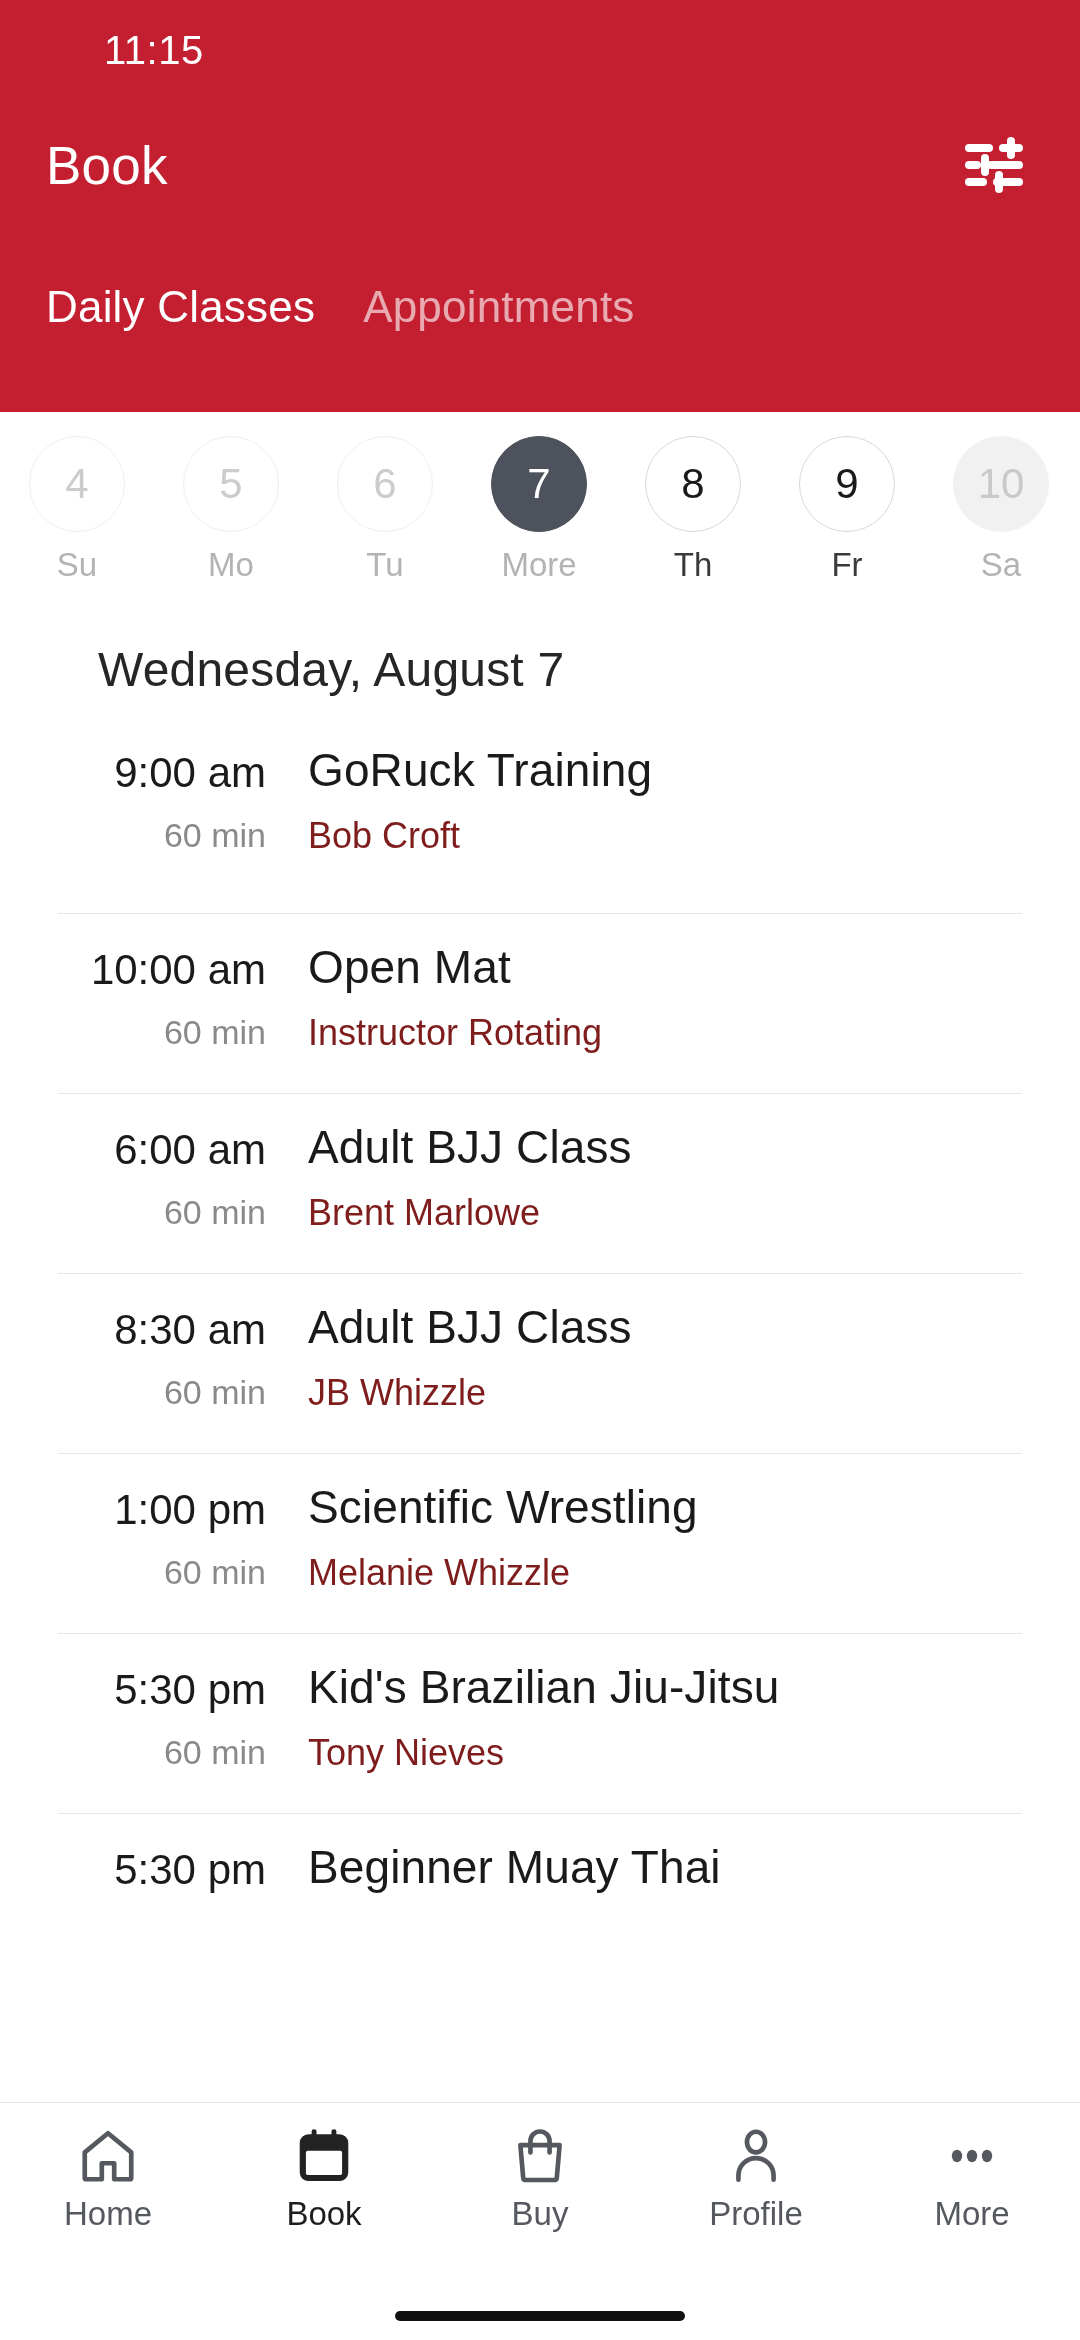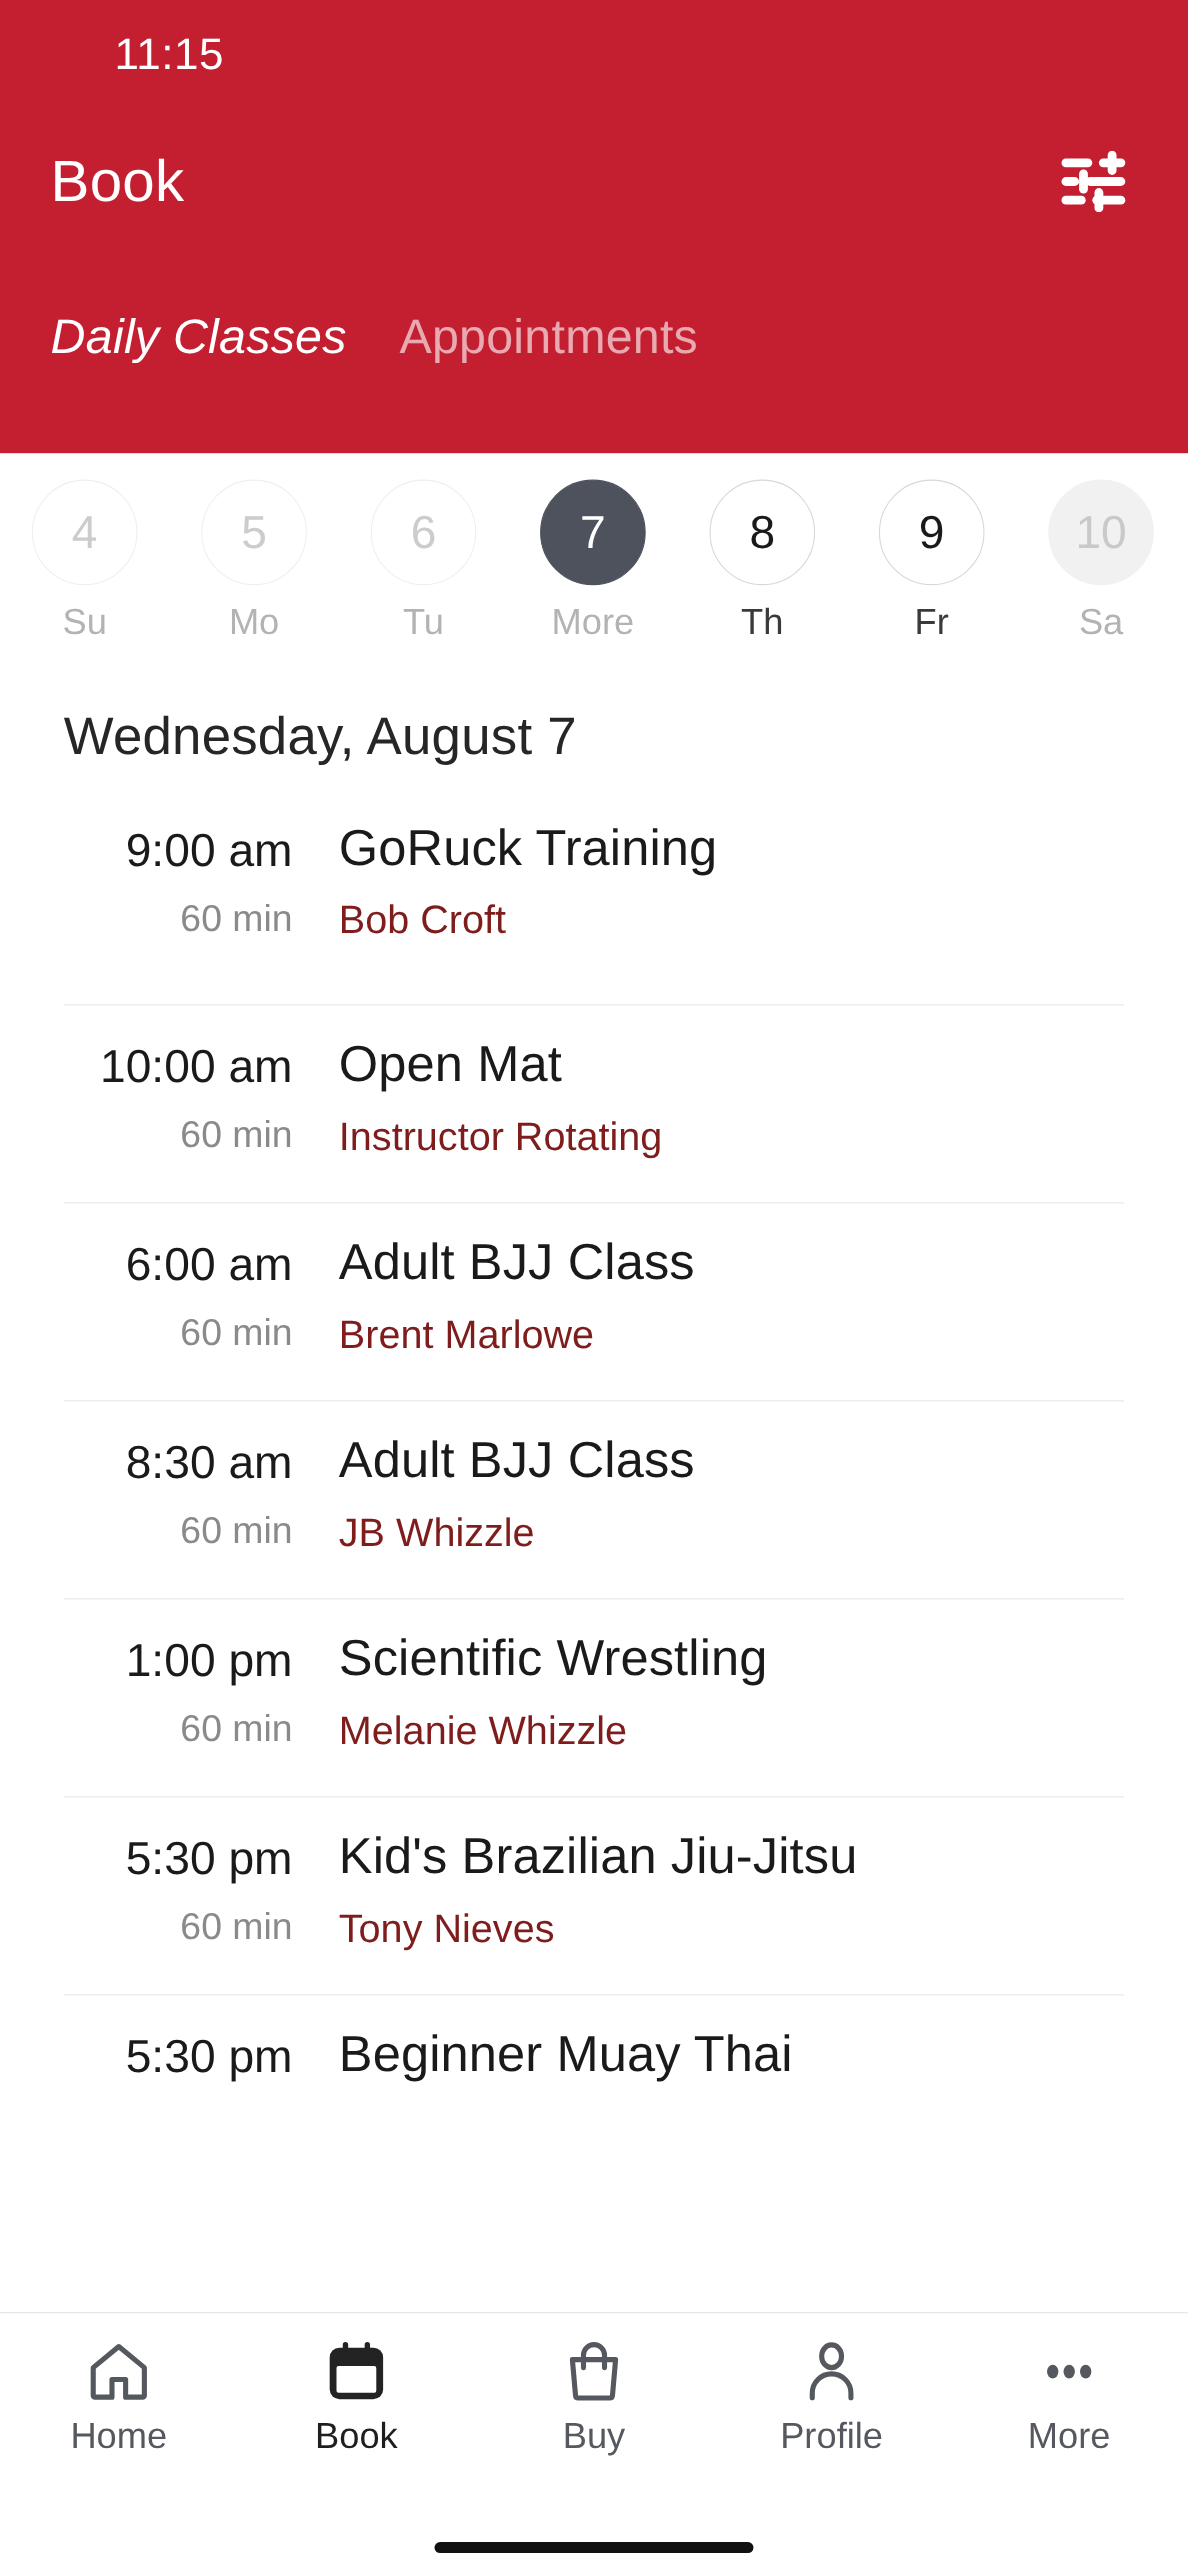--- a/index.html
+++ b/index.html
@@ -71,21 +71,21 @@
     padding-left: 22px;
     padding-top: 52px;
     gap: 0;
   }
   .tab {
     font-size: 44px;
     padding: 0 24px;
     letter-spacing: 0.2px;
     white-space: nowrap;
   }
-  .tab.active { color: #ffffff; font-style: italic; }
+  .tab.active { color: #ffffff; }
   .tab.inactive { color: rgba(255,255,255,0.62); }
 
   
   .datestrip {
     flex: 0 0 auto;
     height: 182px;
     display: flex;
     align-items: center;
     padding-top: 14px;
     background: #ffffff;
@@ -136,20 +136,21 @@
   .daylabel.dark { color: #3a3a3a; }
 
   
   .dateheading {
     flex: 0 0 auto;
     padding: 48px 0 36px 58px;
     font-size: 48px;
     color: #262626;
     font-weight: 400;
     letter-spacing: 0.2px;
+    margin-left: 40px;
   }
 
   
   .list {
     flex: 1 1 auto;
     overflow: hidden;
     padding: 0 58px 0 58px;
   }
   .row {
     display: flex;

